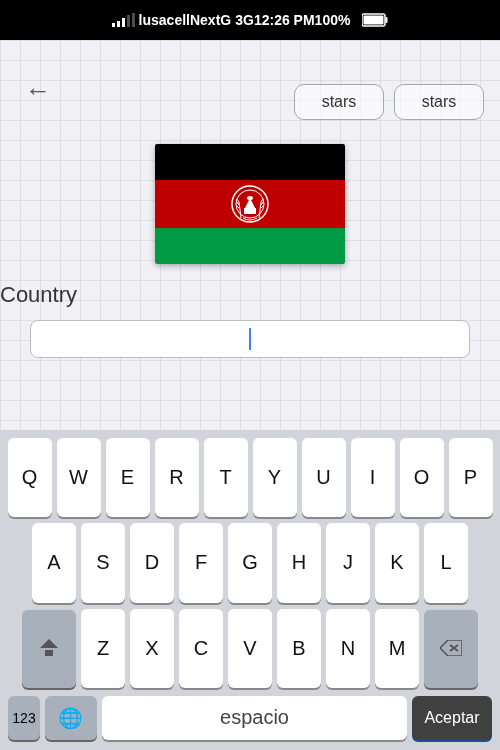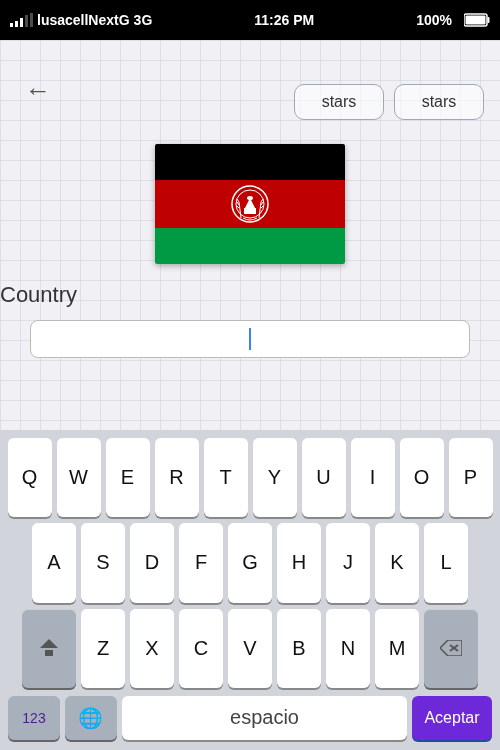--- a/index.html
+++ b/index.html
@@ -12,21 +12,21 @@
       background: #c8c8c8;
     }
 
     
     #status-bar {
       width: 500px;
       height: 40px;
       background: #000;
       display: flex;
       align-items: center;
-      justify-content: space-between;
+      justify-content: center;
       padding: 0 10px;
       color: #fff;
       font-size: 14px;
       font-weight: 600;
     }
     .status-left { display: flex; align-items: center; gap: 4px; }
     .status-right { display: flex; align-items: center; gap: 12px; }
     .signal-bars { display: flex; align-items: flex-end; gap: 2px; height: 14px; }
     .signal-bar { background: #fff; width: 3px; }
     .bar1 { height: 4px; }
@@ -183,27 +183,27 @@
       gap: 5px;
       height: 52px;
       padding: 0 4px 4px;
     }
 
     .key-123 {
       background: #a8b0bb;
       border-radius: 6px;
       box-shadow: 0 2px 0 #666;
       height: 44px;
-      width: 52px;
+      width: 32px;
       display: flex;
       align-items: center;
       justify-content: center;
       font-size: 14px;
       font-weight: 500;
-      color: #4c1d95;
+      color: #000000;
       cursor: pointer;
     }
 
     .key-globe {
       background: #a8b0bb;
       border-radius: 6px;
       box-shadow: 0 2px 0 #666;
       height: 44px;
       width: 52px;
       display: flex;
@@ -221,21 +221,21 @@
       flex: 1;
       display: flex;
       align-items: center;
       justify-content: center;
       font-size: 20px;
       color: #444;
       cursor: pointer;
     }
 
     .key-accept {
-      background: #6d28d9;
+      background: #404040;
       border-radius: 6px;
       box-shadow: 0 2px 0 #1e4d9e;
       height: 44px;
       width: 80px;
       display: flex;
       align-items: center;
       justify-content: center;
       font-size: 16px;
       color: #fff;
       cursor: pointer;
@@ -276,21 +276,21 @@
     <div class="signal-bars">
       <div class="signal-bar bar1"></div>
       <div class="signal-bar bar2"></div>
       <div class="signal-bar bar3"></div>
       <div class="signal-bar bar4"></div>
       <div class="signal-bar bar5"></div>
     </div>
     <span>lusacellNextG</span>
     <span>3G</span>
   </div>
-  <span>11:26 PM</span>
+  <span>12:26 PM</span>
   <div class="status-right">
     <span>100%</span>
     <svg width="26" height="14" viewBox="0 0 26 14">
       <rect x="0" y="1" width="23" height="12" rx="2" fill="none" stroke="#fff" stroke-width="1.5"></rect>
       <rect x="23.5" y="4" width="2" height="6" rx="1" fill="#fff"></rect>
       <rect x="1.5" y="2.5" width="20" height="9" rx="1" fill="#fff"></rect>
     </svg>
   </div>
 </div>
 

